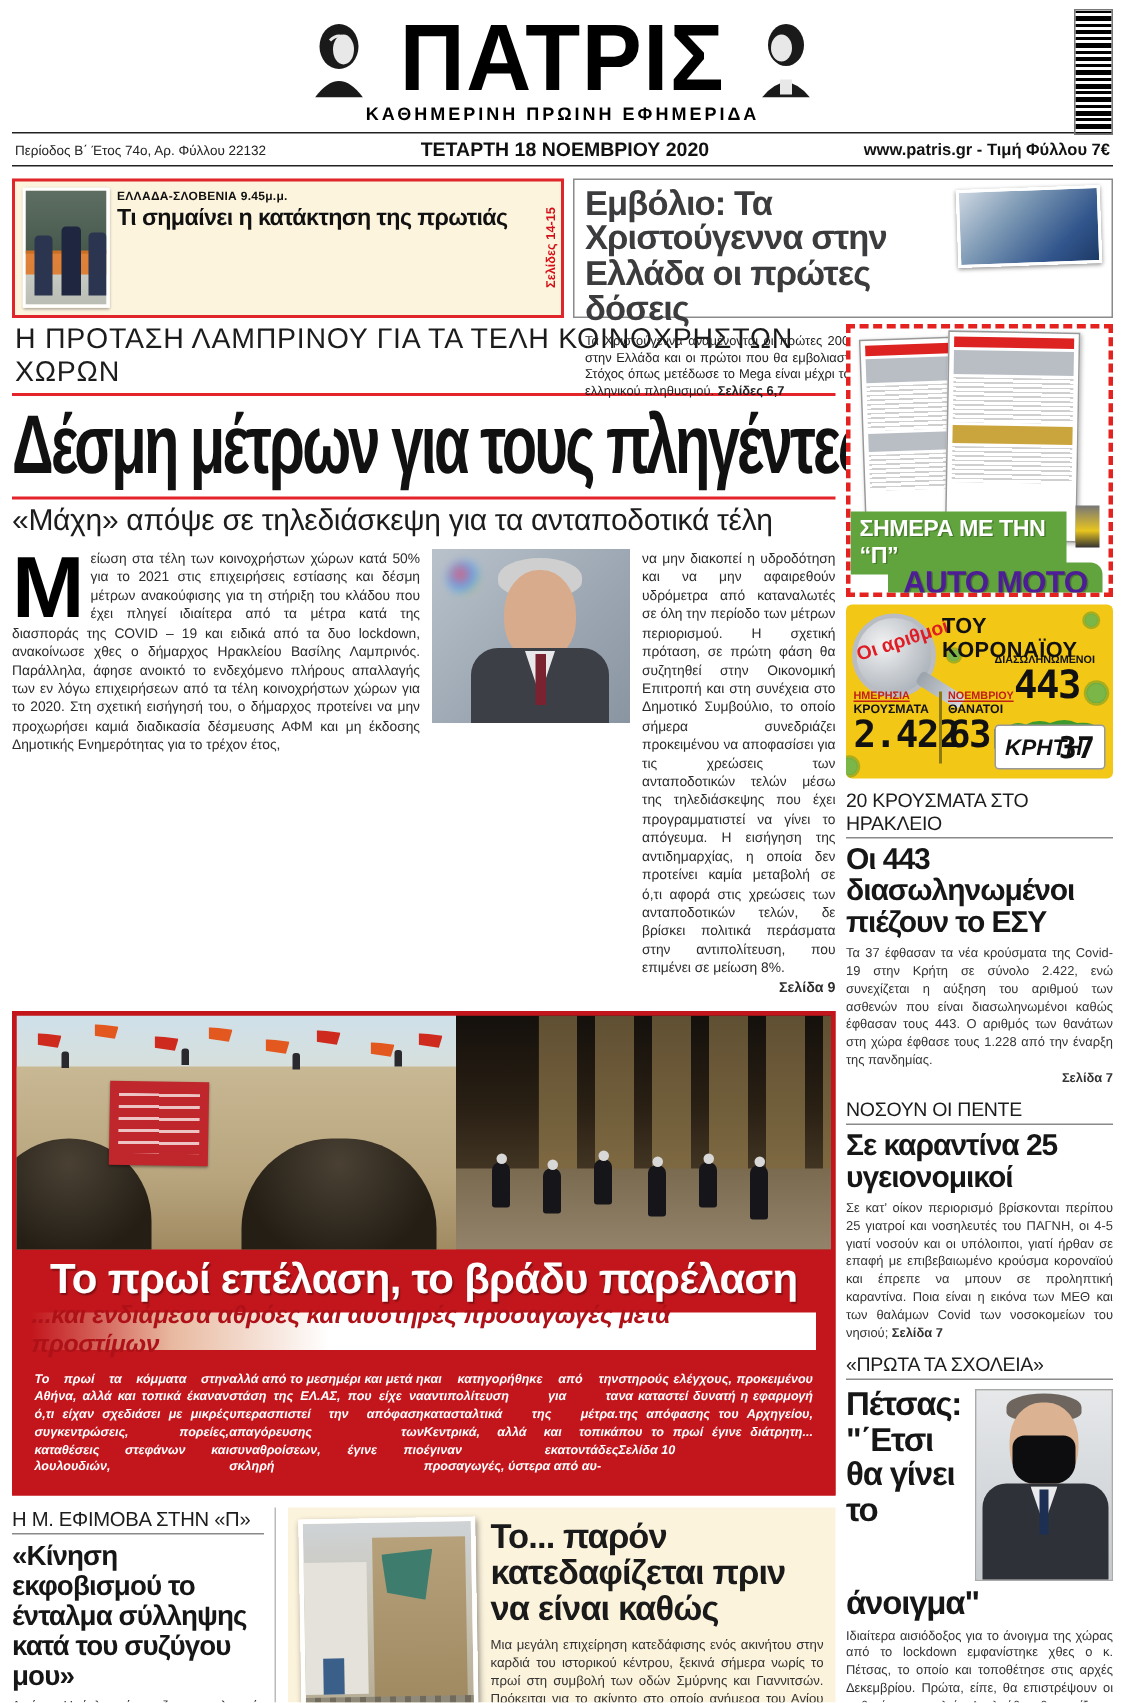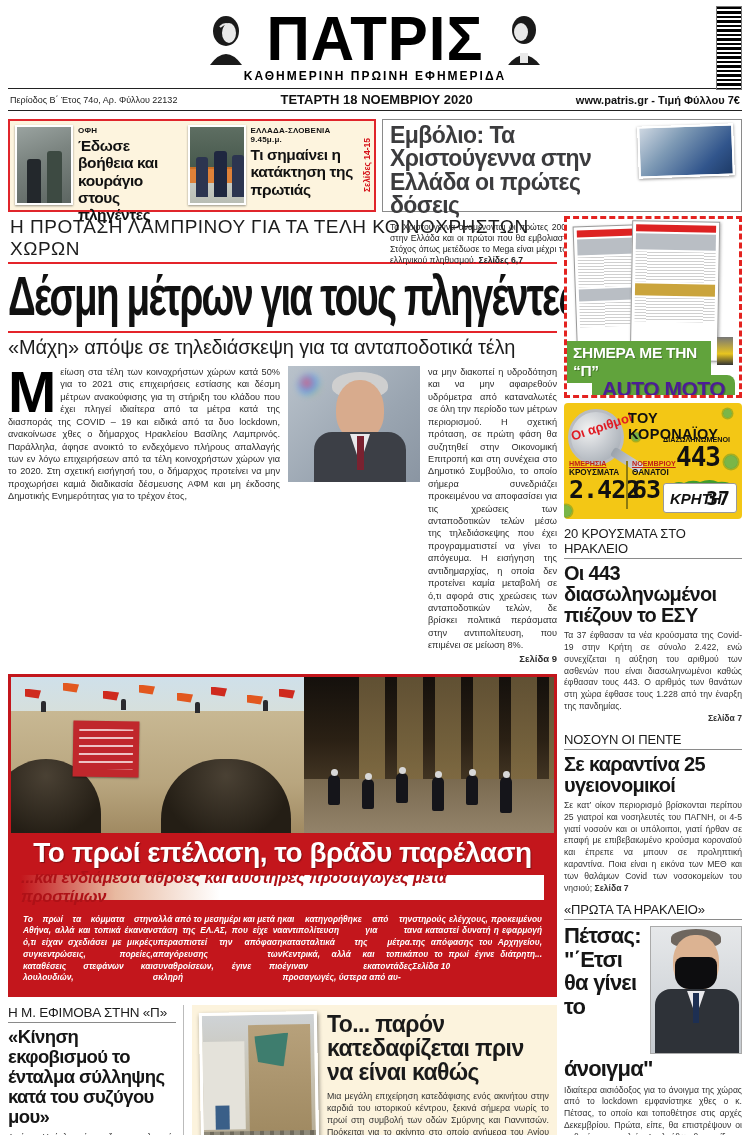--- a/index.html
+++ b/index.html
@@ -200,30 +200,20 @@
     </div>
     <div class="date-row">
       <span class="issue-info">Περίοδος Β΄ Έτος 74ο, Αρ. Φύλλου 22132</span>
       <span class="date-center">ΤΕΤΑΡΤΗ 18 ΝΟΕΜΒΡΙΟΥ 2020</span>
       <span class="site-info">www.patris.gr - Τιμή Φύλλου 7€</span>
     </div>
   </header>
 
   <div class="top-strip">
     <div class="teaser-box">
-      <div class="teaser">
-        <div class="tz-photo ofi">
-          <div class="fig" style="left:10px;bottom:0;width:14px;height:44px;"></div>
-          <div class="fig" style="left:30px;bottom:0;width:15px;height:52px;background:#3d4a42;"></div>
-        </div>
-        <div class="tz-text">
-          <div class="tz-kicker">ΟΦΗ</div>
-          <div class="tz-title">Έδωσε βοήθεια και κουράγιο στους πληγέντες</div>
-        </div>
-      </div>
       <div class="teaser">
         <div class="tz-photo nt">
           <div class="orangeband"></div>
           <div class="fig" style="left:6px;bottom:6px;width:12px;height:40px;background:#2c3550;"></div>
           <div class="fig" style="left:24px;bottom:6px;width:13px;height:46px;background:#1f2740;"></div>
           <div class="fig" style="left:42px;bottom:6px;width:12px;height:42px;background:#2c3550;"></div>
         </div>
         <div class="tz-text">
           <div class="tz-kicker">ΕΛΛΑΔΑ-ΣΛΟΒΕΝΙΑ 9.45μ.μ.</div>
           <div class="tz-title">Τι σημαίνει η κατάκτηση της πρωτιάς</div>
@@ -423,21 +413,21 @@
       <section class="side-art">
         <span class="kicker">ΝΟΣΟΥΝ ΟΙ ΠΕΝΤΕ</span>
         <h3 class="hl side-hl">Σε καραντίνα 25 υγειονομικοί</h3>
         <p class="side-body">
           <span>Σε κατ’ οίκον περιορισμό βρίσκονται περίπου 25 γιατροί και νοσηλευτές του ΠΑΓΝΗ, οι 4-5 γιατί νοσούν και οι υπόλοιποι, γιατί ήρθαν σε επαφή με επιβεβαιωμένο κρούσμα κορoναϊού και έπρεπε να  μπουν σε προληπτική καραντίνα. Ποια είναι η εικόνα των ΜΕΘ και των θαλάμων Covid των νοσοκομείων του νησιού;</span>
           <b class="pageref">Σελίδα 7</b>
         </p>
       </section>
 
       <section class="side-art">
-        <span class="kicker">«ΠΡΩΤΑ ΤΑ ΗΡΑΚΛΕΙΟ»</span>
+        <span class="kicker">«ΠΡΩΤΑ ΤΑ ΣΧΟΛΕΙΑ»</span>
         <div class="petsas-wrap clearfix">
           <div class="petsas-photo">
             <div class="pe-hair"></div>
             <div class="pe-head"></div>
             <div class="pe-mask"></div>
             <div class="pe-suit"></div>
             <div class="pe-shirt"></div>
             <div class="pe-tie"></div>
           </div>
           <h3 class="hl petsas-hl">Πέτσας: "΄Ετσι θα γίνει το άνοιγμα"</h3>

